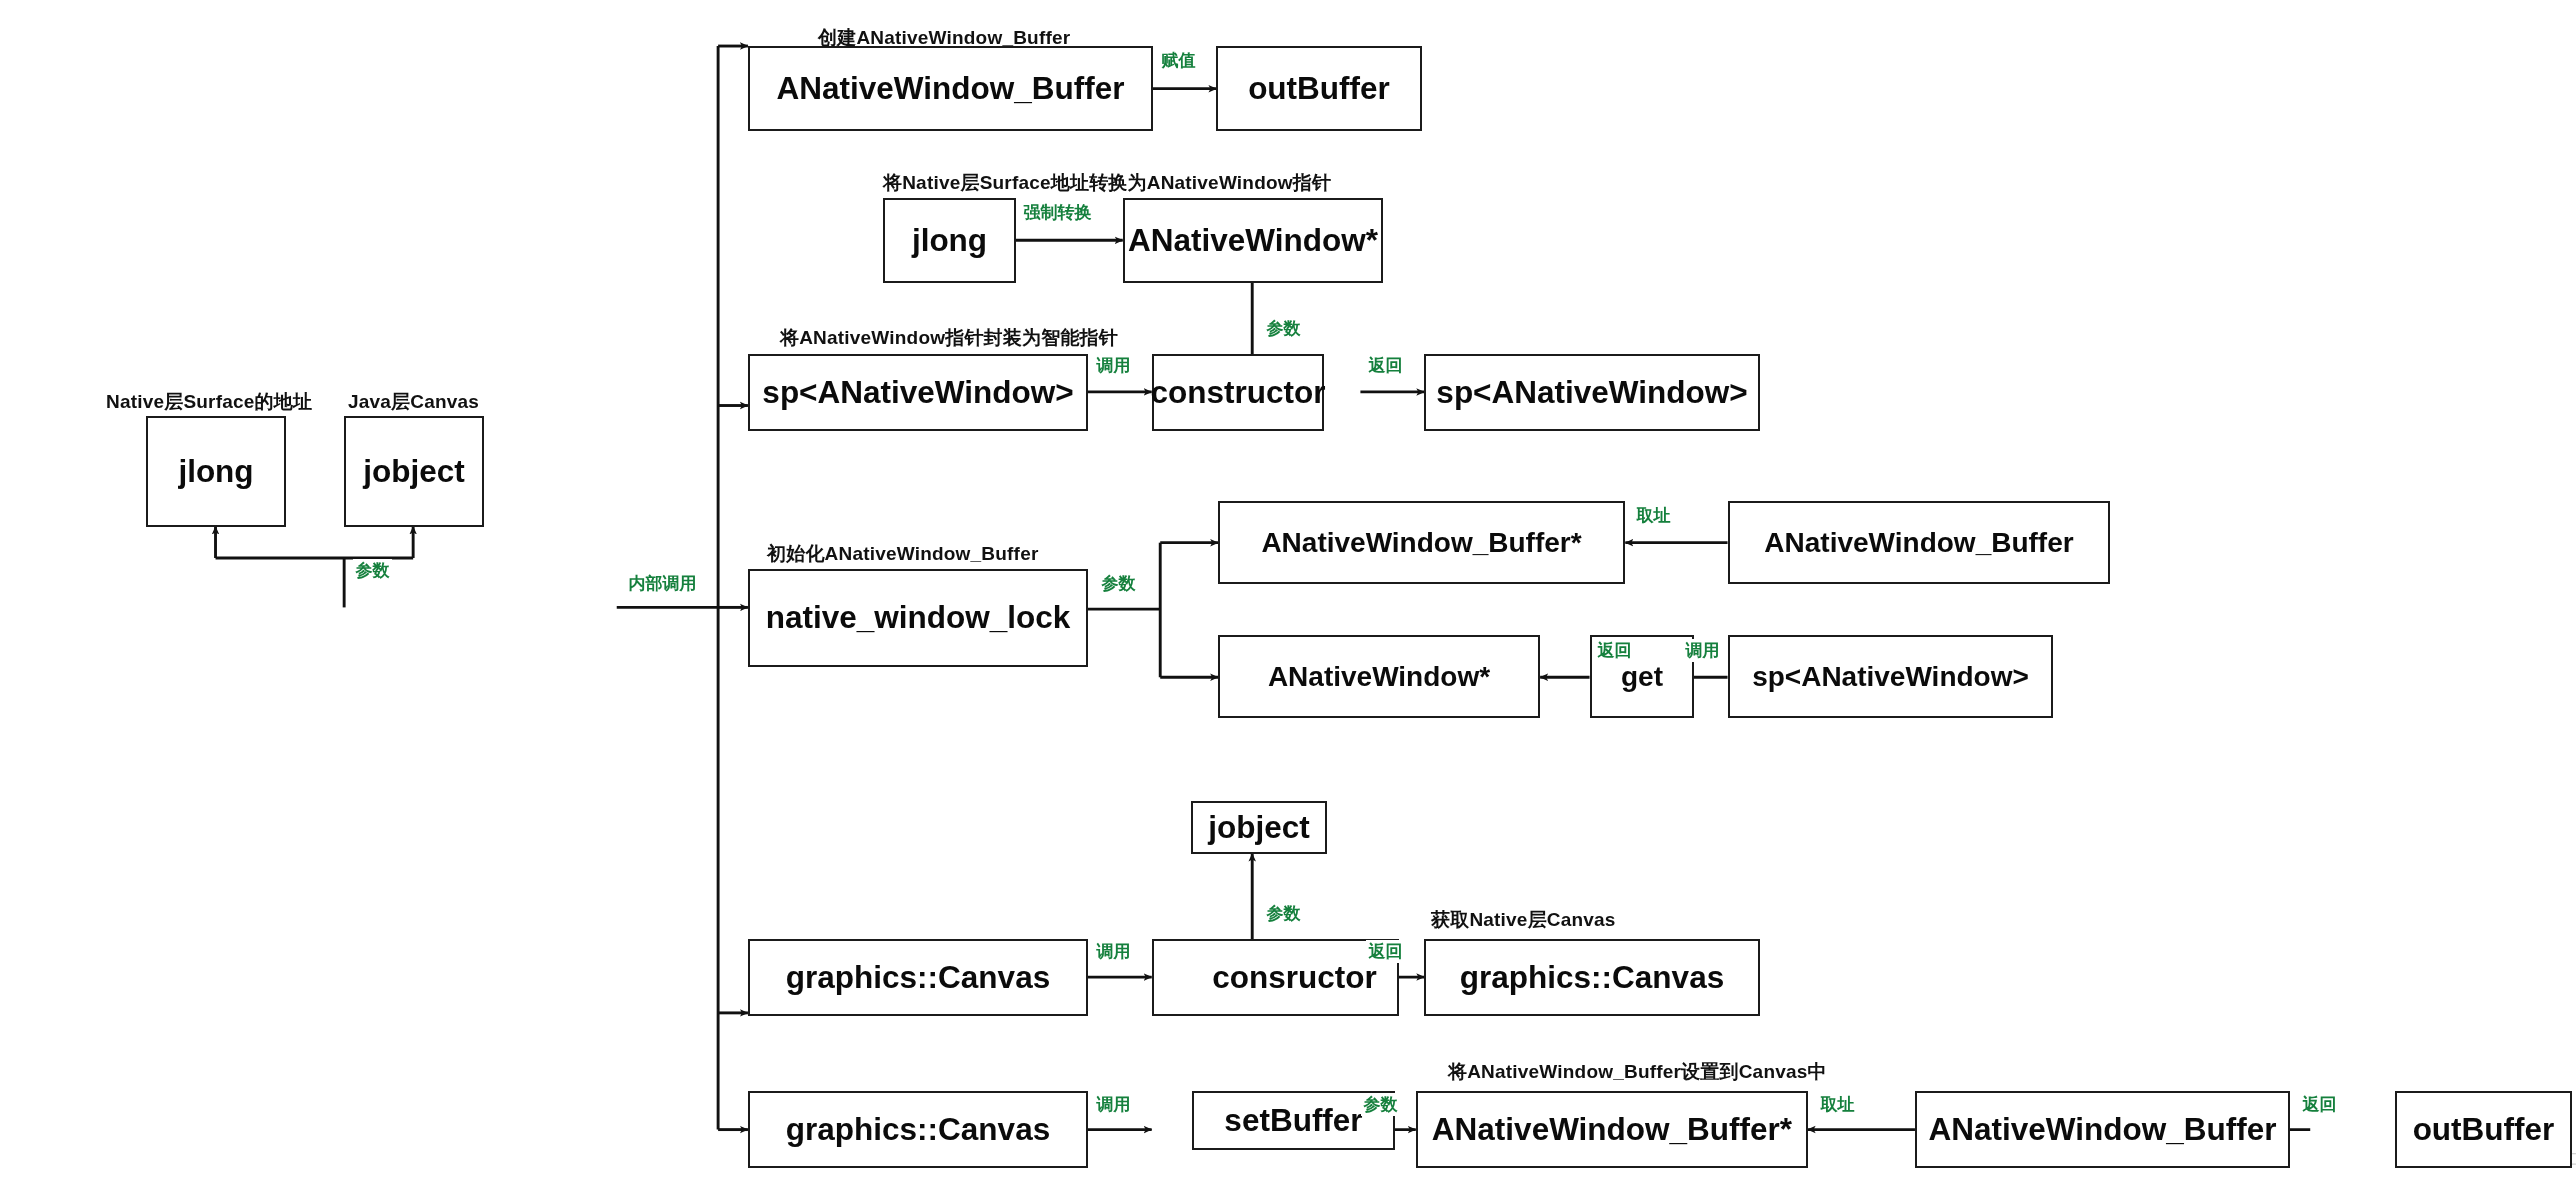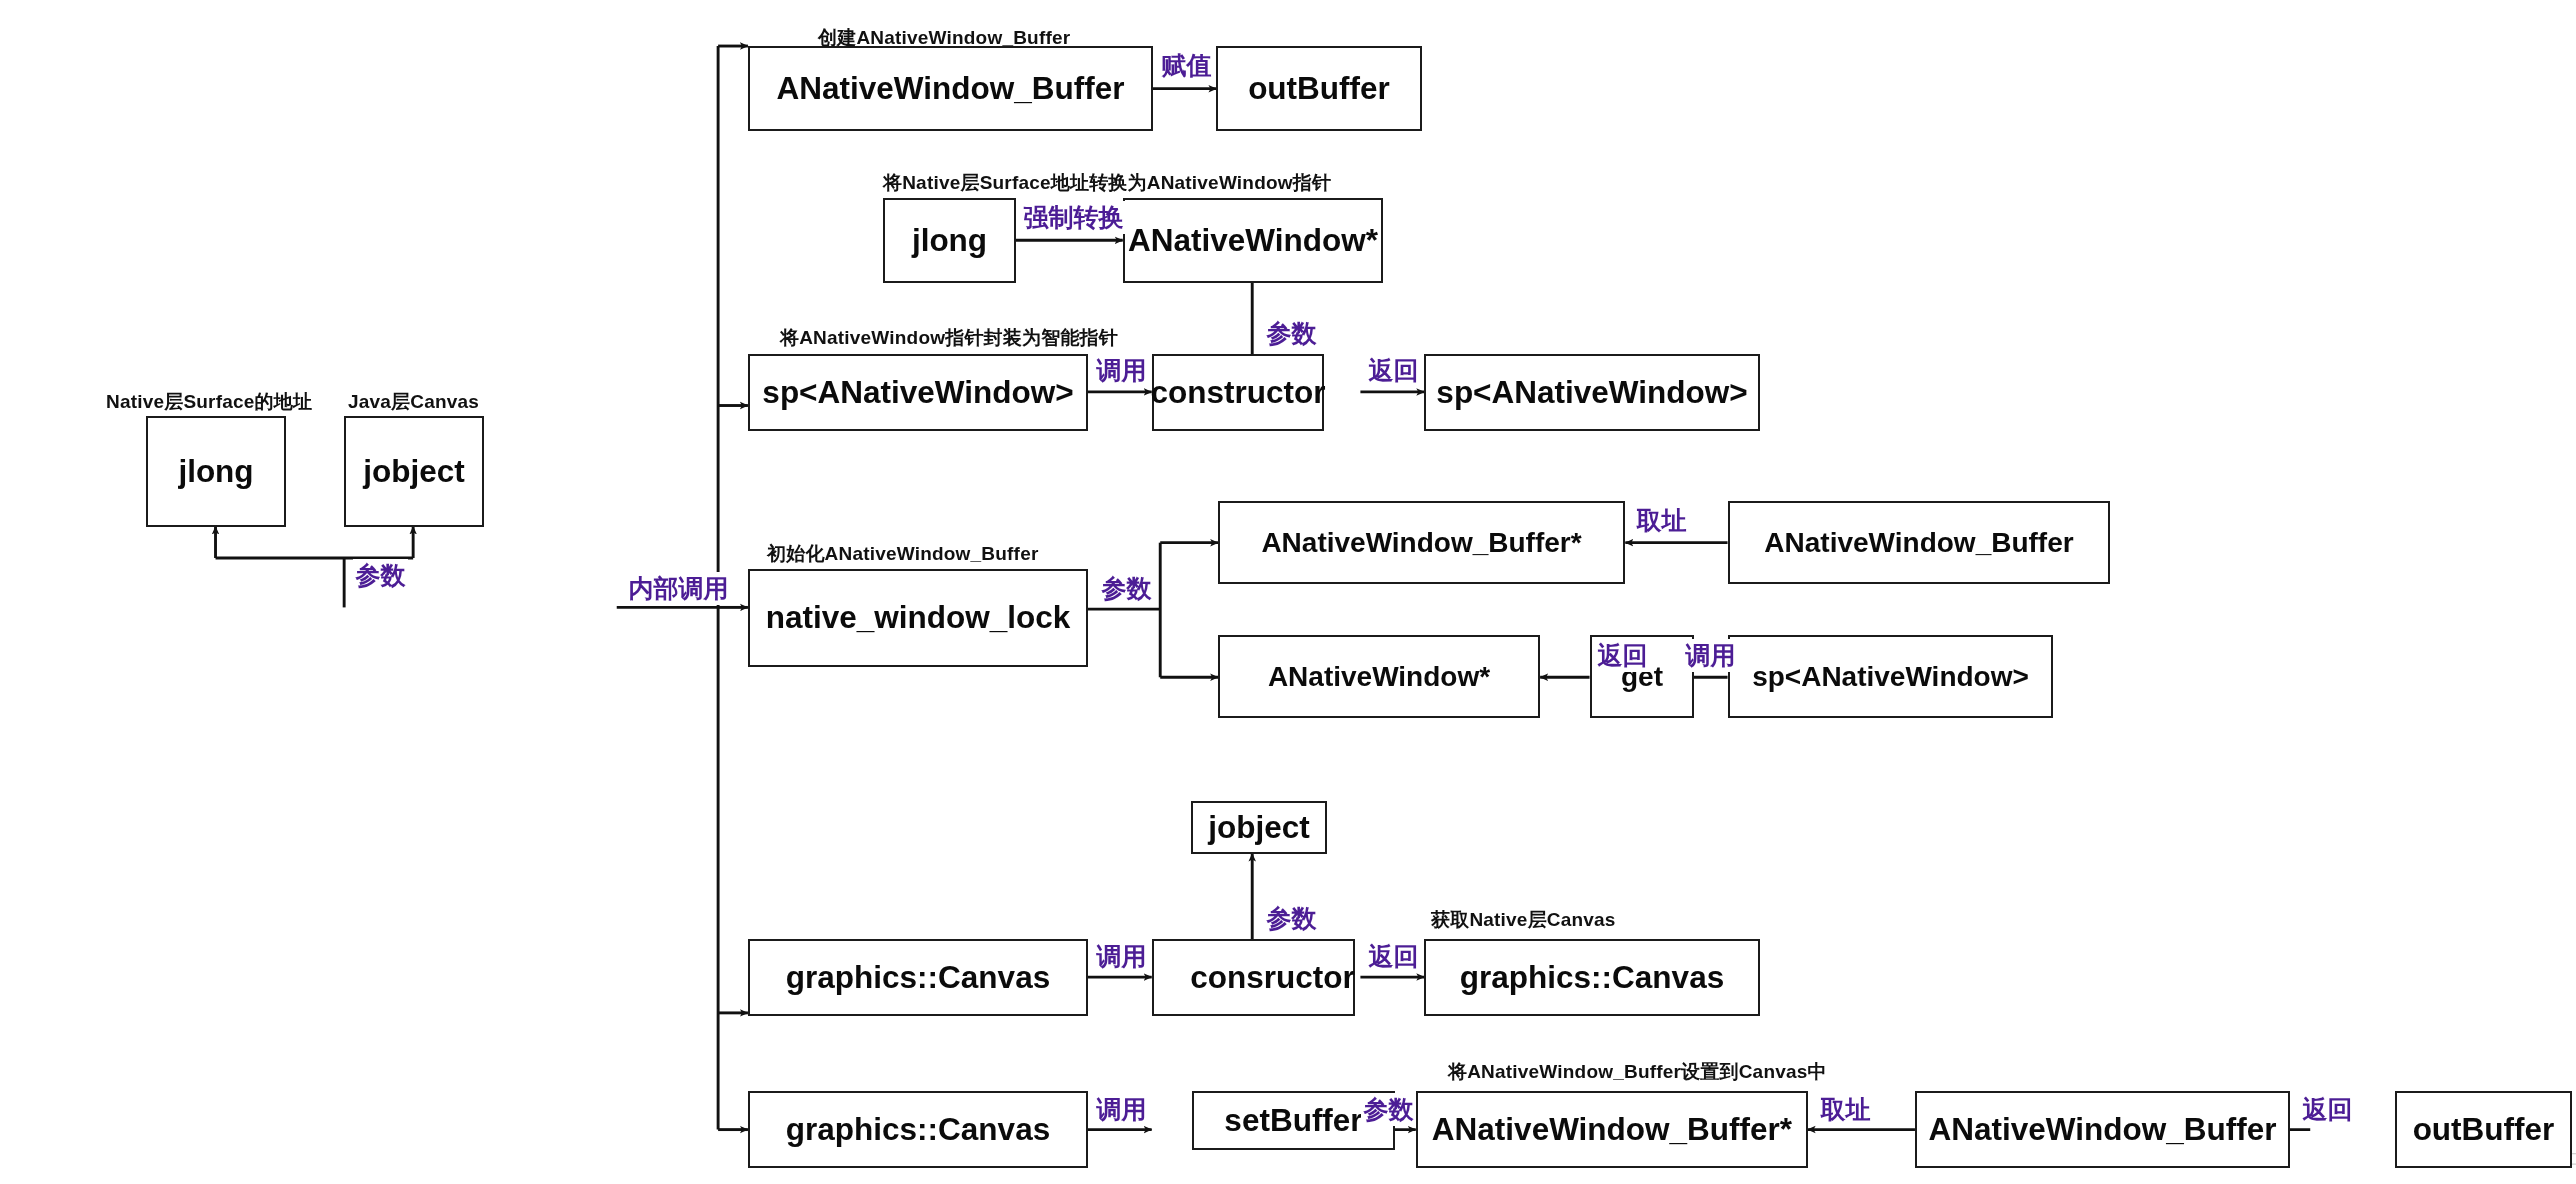--- a/index.html
+++ b/index.html
@@ -6,21 +6,21 @@
   body{width:2576px;height:1185px;position:relative;overflow:hidden;
        font-family:"Liberation Sans","DejaVu Sans",sans-serif;}
   #stage{position:absolute;left:0;top:0;width:2576px;height:1185px;}
   .node{position:absolute;box-sizing:border-box;border:2.6px solid #1b1b1b;background:#ffffff;
         display:flex;align-items:center;justify-content:center;text-align:center;
         font-weight:bold;color:#0b0b0b;line-height:1.05;padding:1.7px 5.1px;z-index:3;}
   .n-lg{font-size:31.5px;}
   .n-md{font-size:28px;}
   .cap{position:absolute;font-size:19px;font-weight:bold;color:#111;white-space:nowrap;z-index:4;
        letter-spacing:0.2px;}
-  .elabel{position:absolute;font-size:25px;font-weight:bold;color:#4c1d95;white-space:nowrap;
+  .elabel{position:absolute;font-size:17px;font-weight:bold;color:#15803d;white-space:nowrap;
           background:#fff;padding:0 2.6px;z-index:5;}
   svg.wires{position:absolute;left:0;top:0;width:2576px;height:1185px;z-index:1;overflow:visible;}
   .wm{position:absolute;font-size:21px;color:#d2d2d2;white-space:nowrap;z-index:2;
       font-family:"DejaVu Sans",sans-serif;}
 </style>
 </head>
 <body>
 
 <div id="stage">
 
@@ -119,21 +119,21 @@
   <div class="node n-md" style="left:1590px;top:635px;width:104px;height:83px;">get</div>
   <div class="elabel" style="left:1683px;top:639px;">调用</div>
   <div class="node n-md" style="left:1728px;top:635px;width:325px;height:83px;">sp&lt;ANativeWindow&gt;</div>
 
   <div class="node n-lg" style="left:1191px;top:801px;width:136px;height:53px;">jobject</div>
   <div class="elabel" style="left:1264px;top:902px;">参数</div>
   <div class="cap" style="left:1431px;top:907px;">获取Native层Canvas</div>
 
   <div class="node n-lg" style="left:748px;top:939px;width:340px;height:77px;">graphics::Canvas</div>
   <div class="elabel" style="left:1094px;top:940px;">调用</div>
-  <div class="node n-lg" style="left:1152px;top:939px;width:203px;height:77px;padding-left:43px;">consructor</div>
+  <div class="node n-lg" style="left:1152px;top:939px;width:247px;height:77px;padding-left:43px;">consructor</div>
   <div class="elabel" style="left:1366px;top:940px;">返回</div>
   <div class="node n-lg" style="left:1424px;top:939px;width:336px;height:77px;">graphics::Canvas</div>
 
   <div class="cap" style="left:1448px;top:1059px;">将ANativeWindow_Buffer设置到Canvas中</div>
 
   <div class="node n-lg" style="left:748px;top:1091px;width:340px;height:77px;">graphics::Canvas</div>
   <div class="elabel" style="left:1094px;top:1093px;">调用</div>
   <div class="node n-lg" style="left:1192px;top:1091px;width:203px;height:59px;">setBuffer</div>
   <div class="elabel" style="left:1361px;top:1093px;">参数</div>
   <div class="node n-lg" style="left:1416px;top:1091px;width:392px;height:77px;">ANativeWindow_Buffer*</div>

